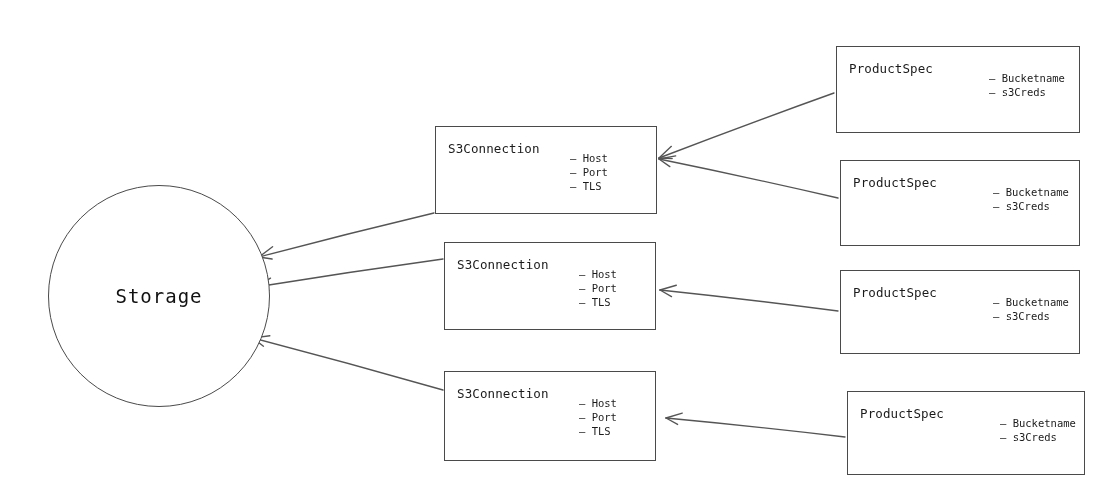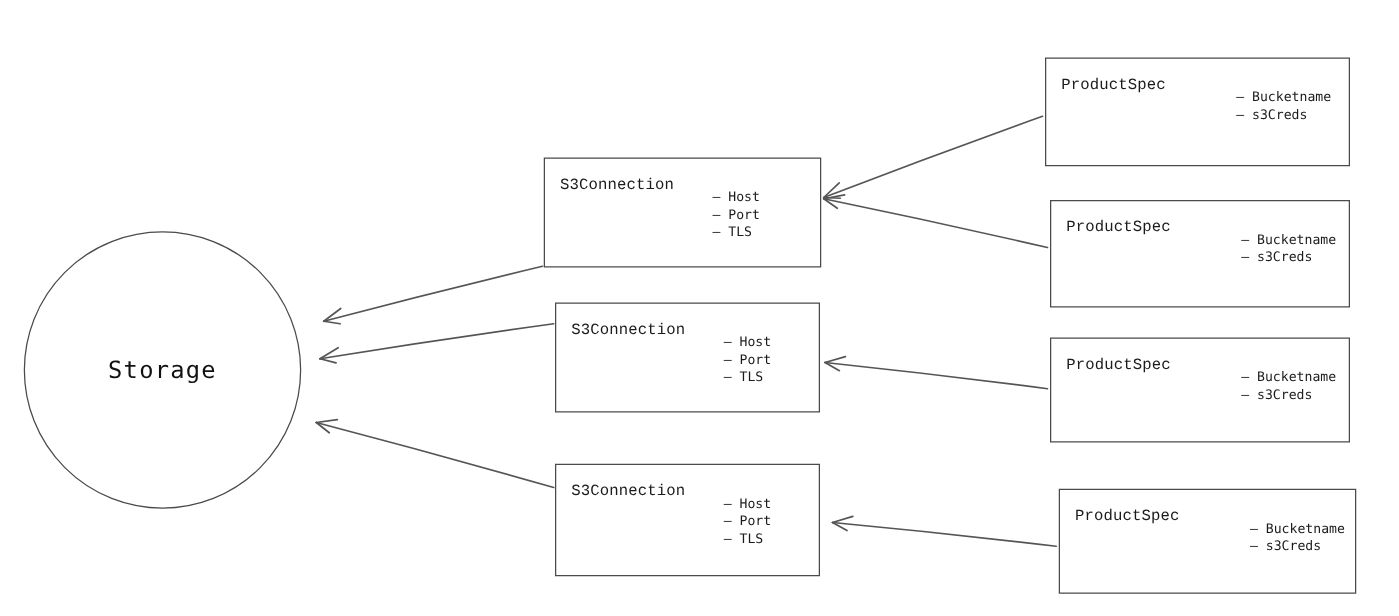--- a/index.html
+++ b/index.html
@@ -28,21 +28,20 @@
     border: 1.6px solid #4a4a4a;
     background: #ffffff;
     box-sizing: border-box;
   }
   .node-title {
     position: absolute;
     font-size: 12.5px;
     color: #1b1b1b;
     letter-spacing: 0.1px;
     white-space: nowrap;
-    font-family: Liberation Mono, monospace;
   }
   .node-attrs {
     position: absolute;
     font-size: 10.5px;
     line-height: 14px;
     color: #1b1b1b;
     white-space: nowrap;
     font-weight: normal;
   }
   .node-attrs div::before {
@@ -100,21 +99,21 @@
         <line x1="660" y1="290" x2="676.3258367606252" y2="285.2600575883858" stroke="#555555" stroke-width="1.35" stroke-linecap="round"></line>
         <line x1="660" y1="290" x2="671.5241463217285" y2="296.5590892321565" stroke="#555555" stroke-width="1.35" stroke-linecap="round"></line>
       </g>
       <g>
         <path d="M 845 437 Q 755.6161075276008 426.4061448715509 666 418" stroke="#555555" stroke-width="1.35" fill="none" stroke-linecap="round"></path>
         <line x1="666" y1="418" x2="682.2693352528634" y2="413.06961153356696" stroke="#555555" stroke-width="1.35" stroke-linecap="round"></line>
         <line x1="666" y1="418" x2="677.6000033948642" y2="424.4239801711354" stroke="#555555" stroke-width="1.35" stroke-linecap="round"></line>
       </g>
     </svg>
 
-  <div class="circle-node" id="storage-node" style="left: 19px; top: 185px; width: 222px; height: 222px;">
+  <div class="circle-node" id="storage-node" style="left: 48px; top: 185px; width: 222px; height: 222px;">
     <span class="circle-label">Storage</span>
   </div>
 
   <div id="connection-layer">
       <div class="node-box" style="left: 435px; top: 126px; width: 222px; height: 88px;">
         <div class="node-title" style="left: 12px; top: 14px;">S3Connection</div>
         <div class="node-attrs" style="left: 134px; top: 24px;">
           <div>Host</div>
           <div>Port</div>
           <div>TLS</div>

